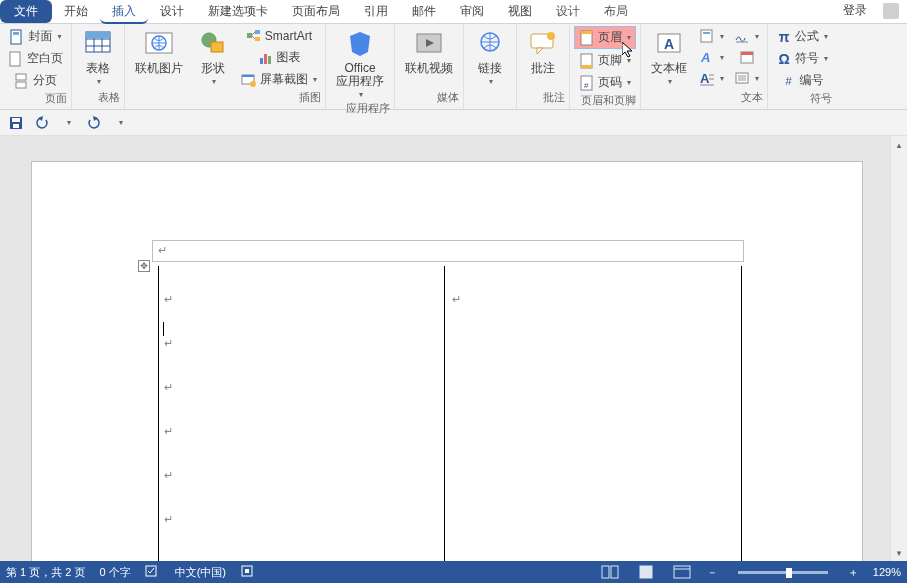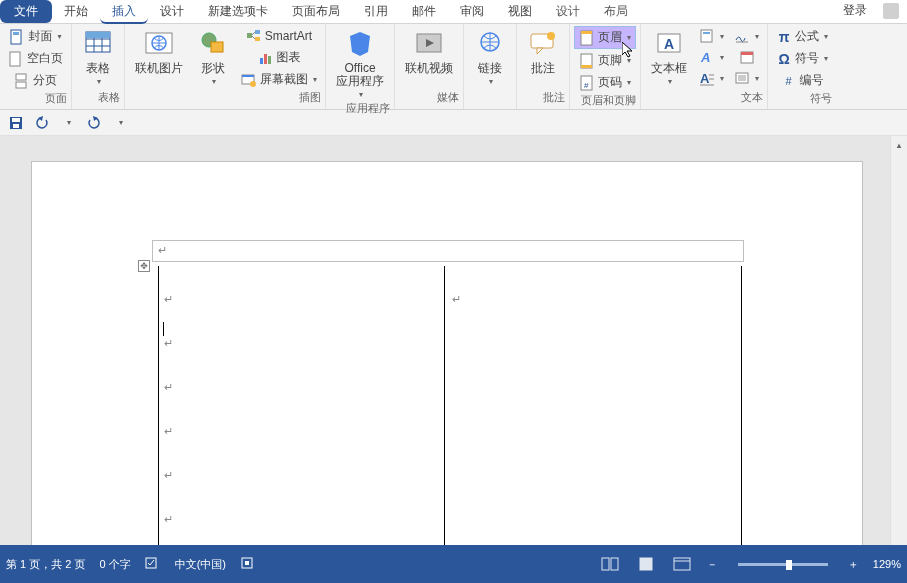--- a/index.html
+++ b/index.html
@@ -17,21 +17,21 @@
 
 
 .ribbon { height: 86px; background: #f3f3f3; display: flex; font-size: 12px; border-bottom: 1px solid #d4d4d4; }
 .group { display: flex; flex-direction: column; border-right: 1px solid #e0e0e0; padding: 2px 4px; }
 .group-body { flex: 1; display: flex; align-items: flex-start; gap: 2px; }
 .group-label { text-align: right; color: #666; font-size: 11px; padding-bottom: 2px; }
 .col { display: flex; flex-direction: column; gap: 1px; align-items: center; }
 .btn-sm { display: flex; align-items: center; gap: 3px; padding: 2px 4px; color: #444; white-space: nowrap; cursor: pointer; }
 .btn-big { display: flex; flex-direction: column; align-items: center; justify-content: flex-start; padding: 2px 6px; gap: 2px; cursor: pointer; color: #444; min-width: 42px; }
 .btn-big .lbl { font-size: 12px; text-align: center; line-height: 1.1; }
-.highlighted { background: #c4b5fd; border: 1px solid #9bbce8; }
+.highlighted { background: #fca5a5; border: 1px solid #9bbce8; }
 .ico { display: inline-flex; align-items: center; justify-content: center; }
 .ico-16 { width: 16px; height: 16px; }
 .ico-32 { width: 32px; height: 32px; }
 .dd { font-size: 8px; color: #666; margin-left: 2px; }
 
 
 .qat { height: 26px; background: #f3f3f3; display: flex; align-items: center; gap: 6px; padding: 0 6px; border-bottom: 1px solid #e0e0e0; }
 .qat .qbtn { width: 20px; height: 20px; display: flex; align-items: center; justify-content: center; cursor: pointer; color: #2b579a; }
 
 
@@ -44,21 +44,21 @@
 .colright { position: absolute; top: 104px; left: 709px; width: 0; height: 420px; border-right: 1px solid #000; }
 .para { position: absolute; font-size: 11px; color: #888; }
 .cursor-mark { position: absolute; width:1px; height:14px; background:#000; }
 
 
 .vscroll { position: absolute; top: 136px; right: 0; width: 17px; bottom: 22px; background: #f0f0f0; border-left: 1px solid #e0e0e0; }
 .vscroll .up, .vscroll .down { height: 17px; display: flex; align-items: center; justify-content: center; font-size: 9px; color: #666; cursor: pointer; }
 .vscroll .down { position: absolute; bottom: 0; width: 100%; }
 
 
-.status { position: absolute; bottom: 0; left: 0; right: 0; height: 38px; background: #2b579a; color: #fff; display: flex; align-items: center; font-size: 11px; padding: 0 6px; gap: 14px; }
+.status { position: absolute; bottom: 0; left: 0; right: 0; height: 22px; background: #2b579a; color: #fff; display: flex; align-items: center; font-size: 11px; padding: 0 6px; gap: 14px; }
 .status .spacer { flex: 1; }
 .status .vbtn { width: 22px; height: 18px; display: flex; align-items: center; justify-content: center; cursor: pointer; opacity: .85; }
 .status .zoom-slider { width: 90px; height: 3px; background: #9db9dc; position: relative; margin: 0 6px; }
 .status .zoom-slider .thumb { position: absolute; top: -3px; left: 48px; width: 6px; height: 10px; background: #fff; }
 .status .zm { cursor: pointer; }
 .cursor-arrow { position: absolute; top: 42px; left: 622px; font-size: 14px; color: #000; pointer-events: none; z-index: 50; }
 </style>
 </head>
 <body>
 

